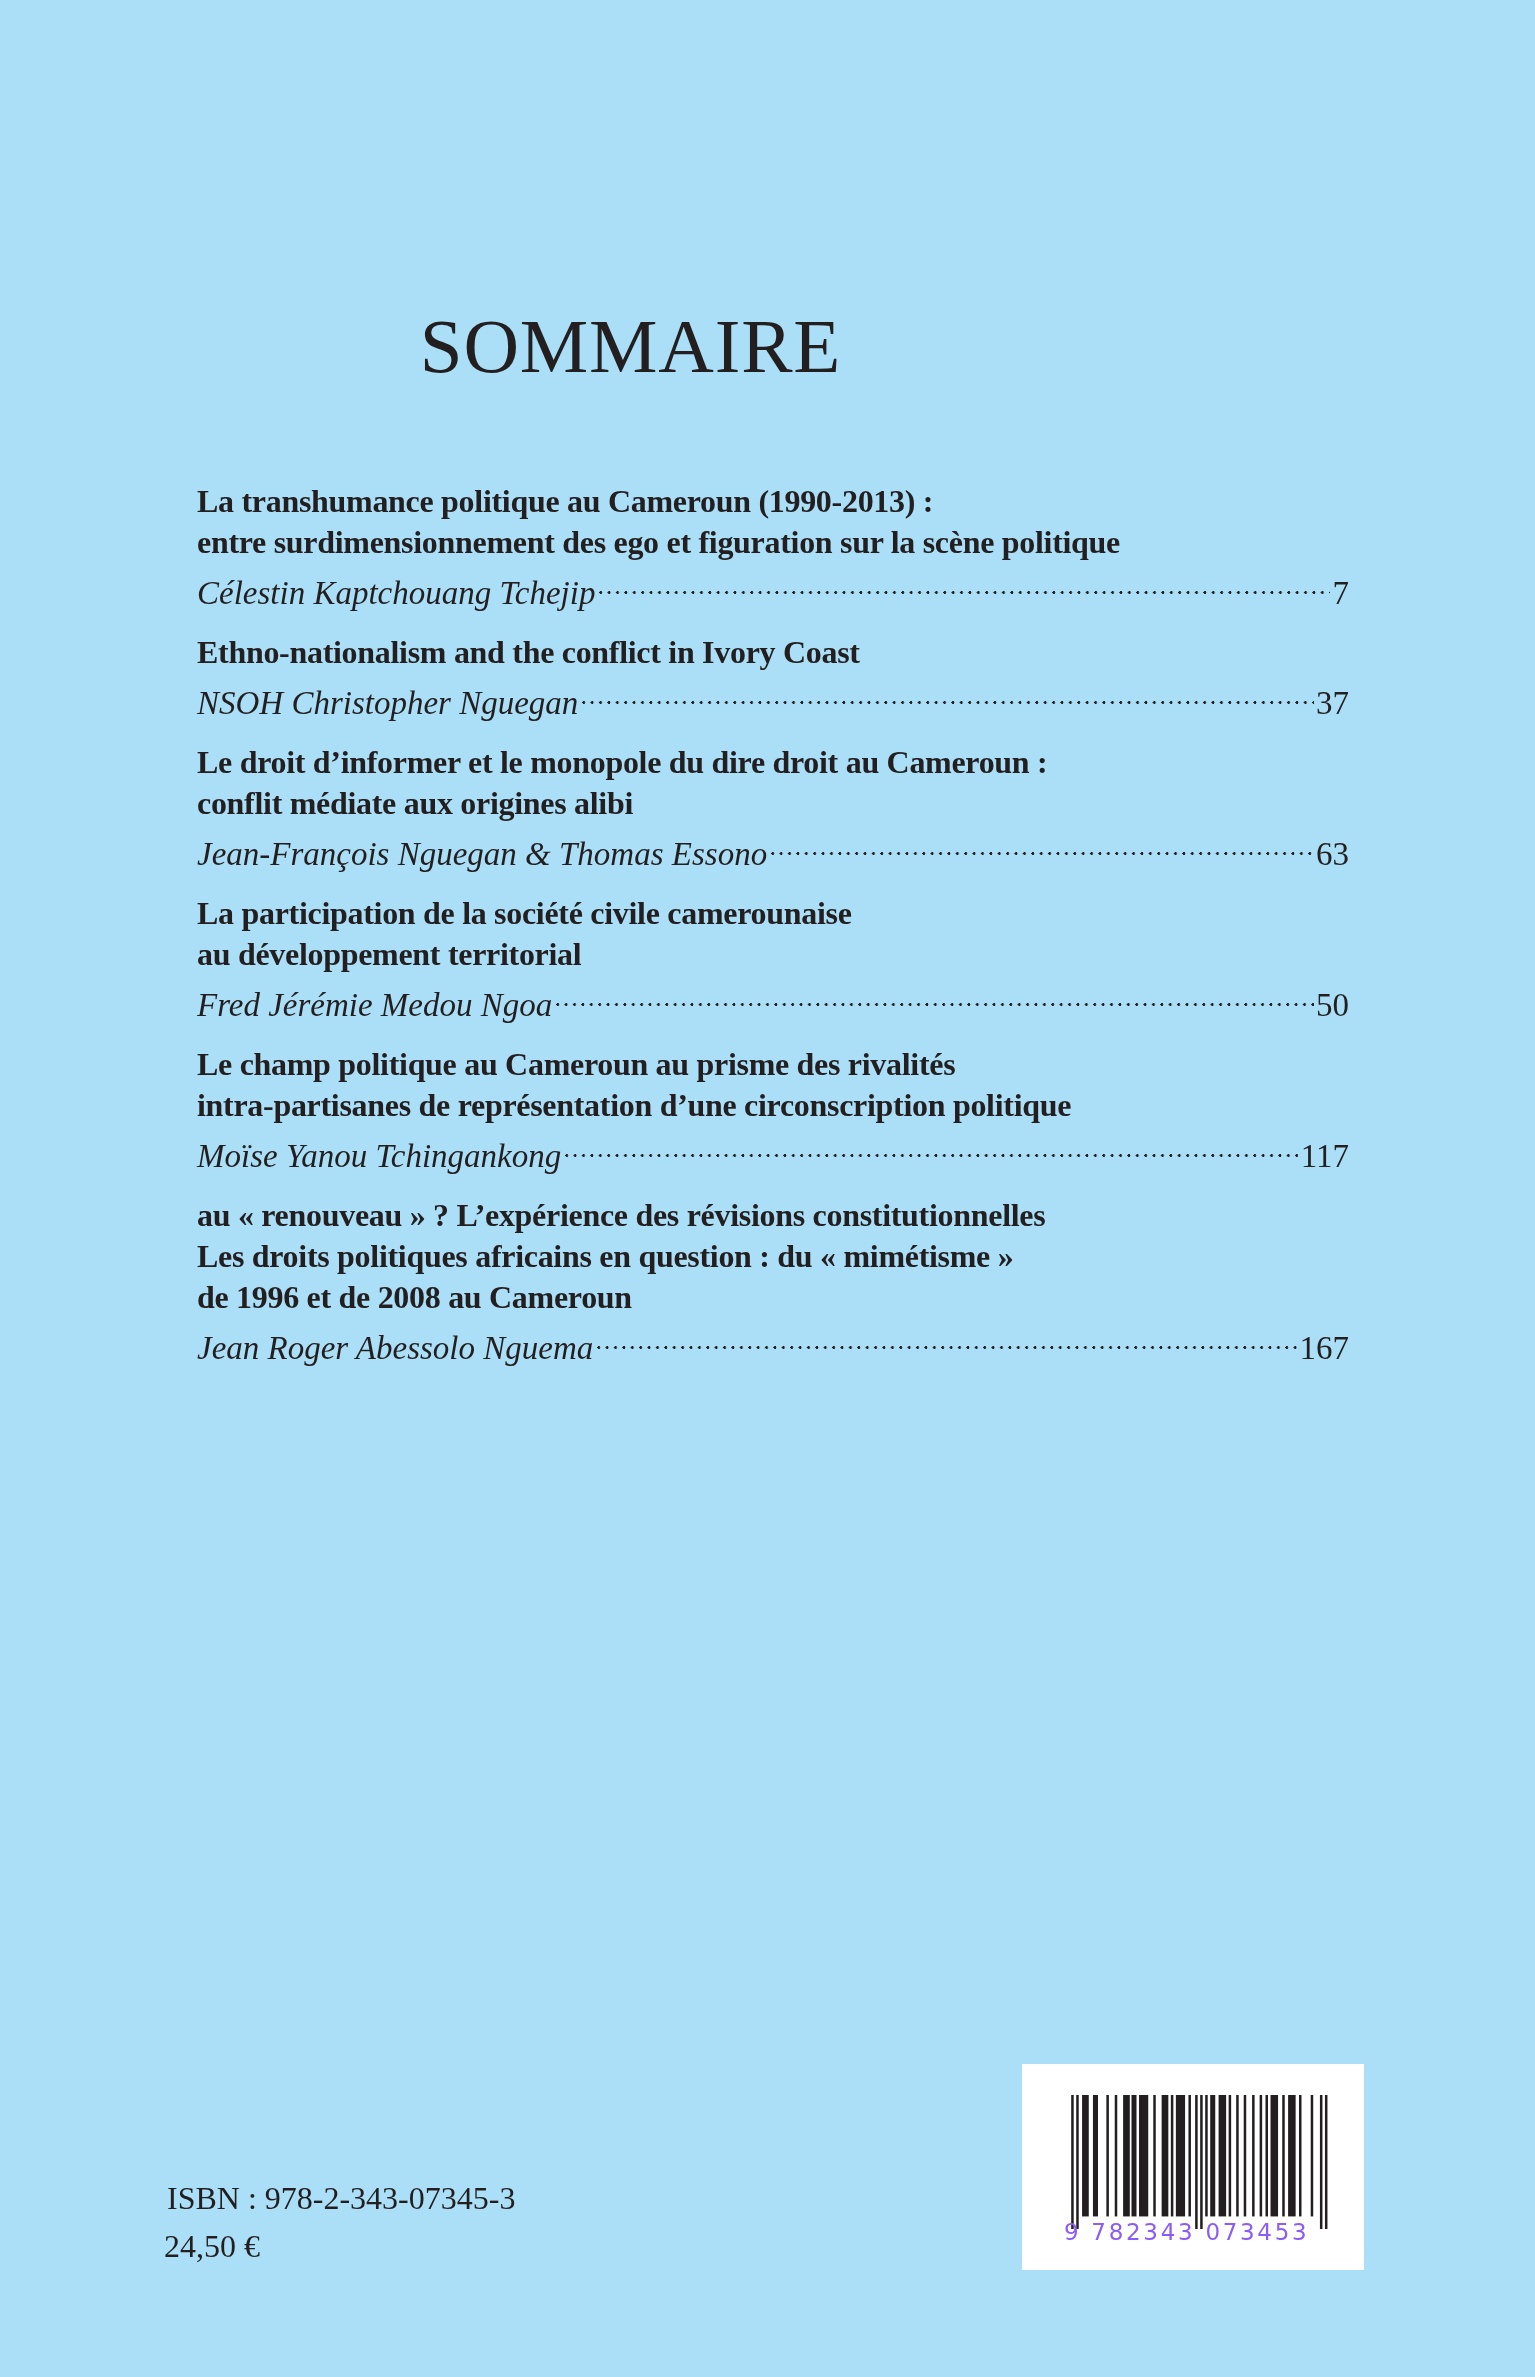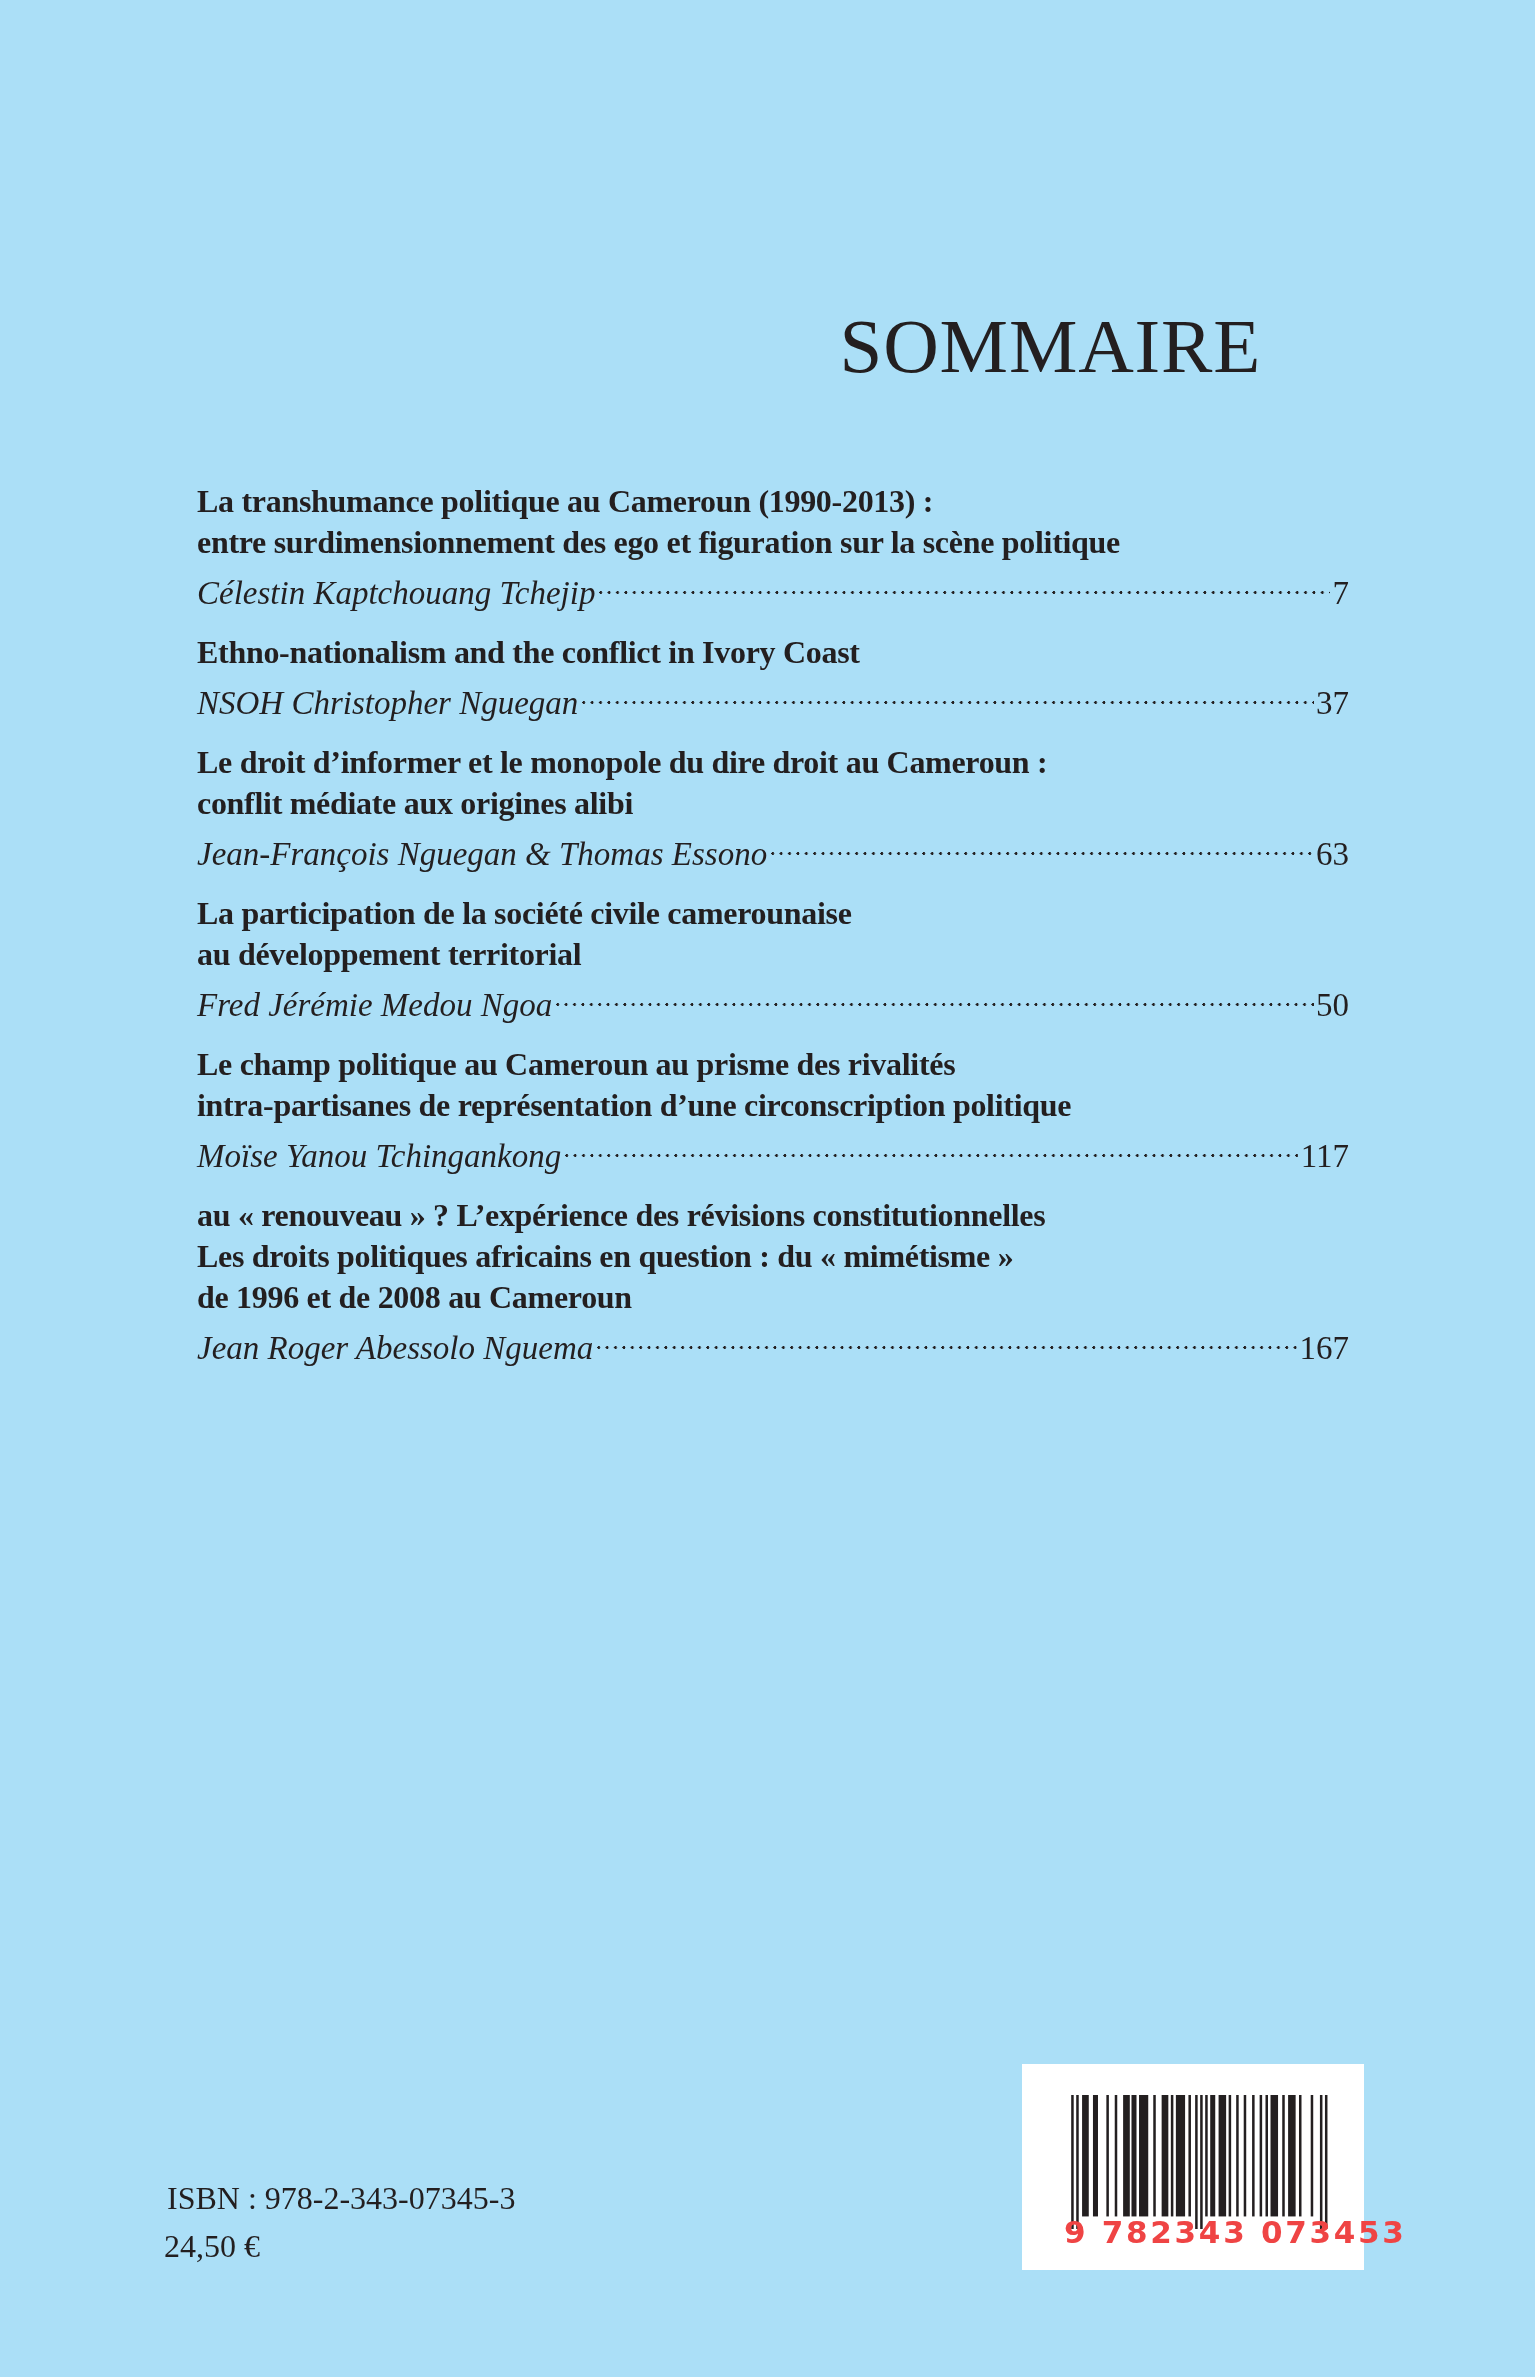--- a/index.html
+++ b/index.html
@@ -13,21 +13,21 @@
     position: relative;
     overflow: hidden;
     color: #231f20;
     font-family: "Liberation Serif", "DejaVu Serif", serif;
   }
   .page-title {
     position: absolute;
     left: 0;
     width: 1261px;
     top: 300px;
-    text-align: right;
+    text-align: center;
     font-size: 77px;
     line-height: 92px;
     font-weight: normal;
     letter-spacing: 0.8px;
     margin: 0;
   }
   .toc {
     position: absolute;
     left: 197px;
     width: 1152px;
@@ -108,26 +108,25 @@
     left: 49px;
     top: 31px;
     width: 260px;
     height: 134px;
   }
   .barcode-digits {
     position: absolute;
     left: 42px;
     top: 151px;
     font-family: "DejaVu Sans", "Liberation Sans", sans-serif;
-    font-size: 31px;
+    font-size: 23px;
     line-height: 34px;
     letter-spacing: 2.7px;
-    color: #ef4444;
+    color: #8b5cf6;
     white-space: pre;
-    font-weight: bold;
   }
 </style>
 </head>
 <body>
 
 <h1 class="page-title">SOMMAIRE</h1>
 
 <div class="toc">
 
   <div class="toc-entry">

